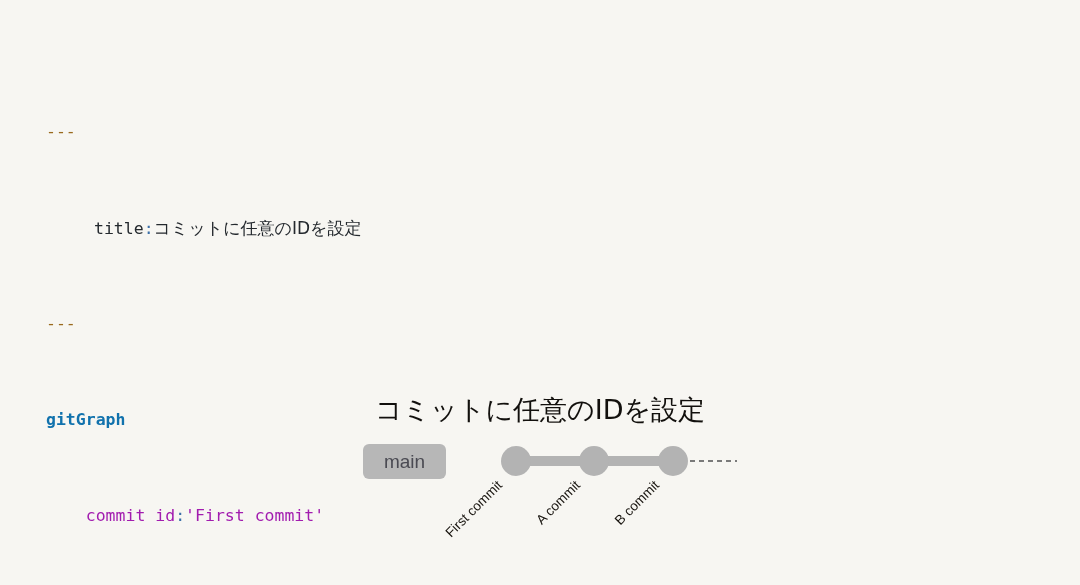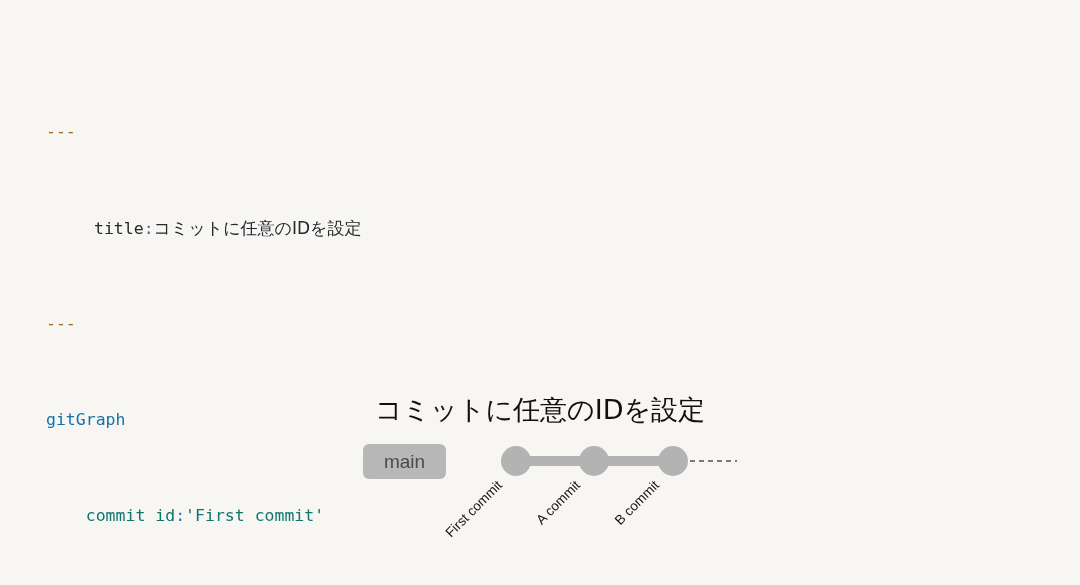--- a/index.html
+++ b/index.html
@@ -28,22 +28,22 @@
     color: #24292e;
   }
   #code-block .code-line {
     white-space: pre;
     height: 32px;
   }
   .tok-frontmatter { color: #9a6a1e; }
   .tok-key        { color: #24292e; margin-left: 48px; }
   .tok-punct      { color: #3b6fa8; }
   .tok-text       { color: #24292e; font-family: "DejaVu Sans", sans-serif; font-size: 17px; }
-  .tok-keyword    { color: #1172ad; font-weight: 400; }
-  .tok-plain      { color: #0f766e; }
+  .tok-keyword    { color: #1172ad; font-weight: 700; }
+  .tok-plain      { color: #a21caf; }
 
   
   #diagram {
     position: absolute;
     left: 0;
     top: 382px;
     width: 1080px;
     height: 203px;
   }
   #diagram-title {

